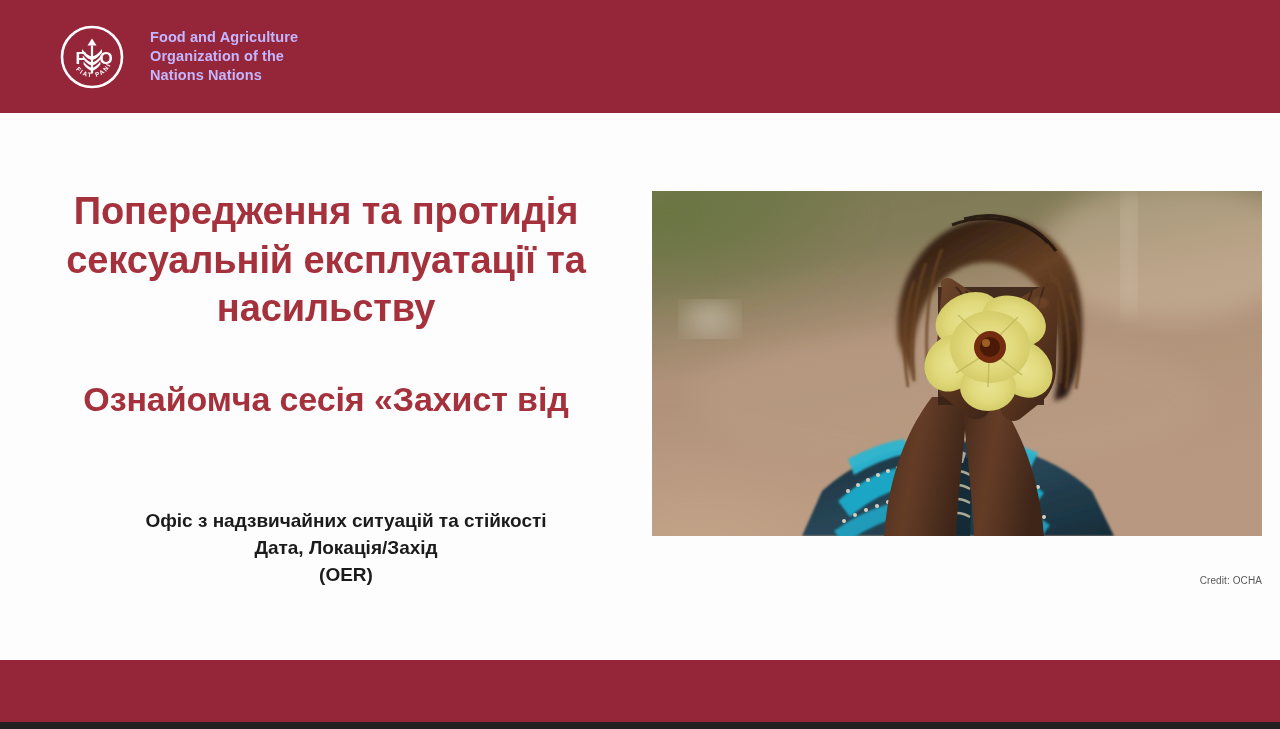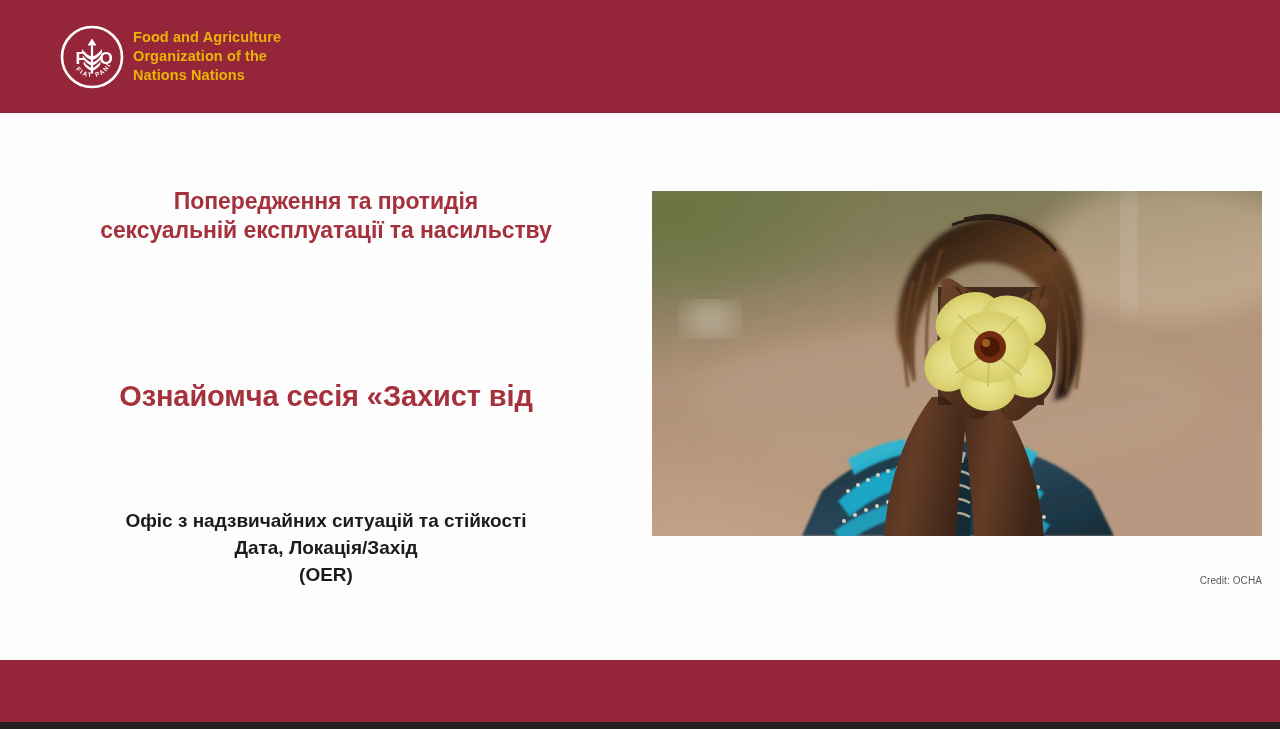--- a/index.html
+++ b/index.html
@@ -34,22 +34,22 @@
     display: flex;
     align-items: center;
     margin-left: 60px;
   }
   .fao-emblem {
     width: 64px;
     height: 64px;
     flex: 0 0 64px;
   }
   .fao-wordmark {
-    margin-left: 9px;
-    color: #eab308;
+    margin-left: 26px;
+    color: #c4b5fd;
     font-size: 14.5px;
     font-weight: bold;
     line-height: 1.33;
     letter-spacing: 0.1px;
     white-space: nowrap;
   }
   .fao-wordmark > div { display: block; }
 
   
   .content {
@@ -69,51 +69,52 @@
     height: 547px;
   }
 
   .title-main {
     position: absolute;
     left: 0;
     top: 74px;
     width: 652px;
     text-align: center;
     color: #a5313c;
-    font-size: 23px;
+    font-size: 38px;
     font-weight: bold;
     line-height: 1.28;
     letter-spacing: -0.1px;
   }
   .title-main .ln { display: block; }
 
   .title-sub {
     position: absolute;
     left: 0;
     top: 265px;
     width: 652px;
     text-align: center;
     color: #a5313c;
-    font-size: 29px;
+    font-size: 34px;
     font-weight: bold;
     line-height: 1.28;
     letter-spacing: -0.1px;
   }
   .title-sub .ln { display: block; }
 
   .title-org {
     position: absolute;
     left: 0;
     top: 394px;
     width: 652px;
     text-align: center;
     color: #1b1b1b;
     font-size: 19px;
     font-weight: bold;
     line-height: 1.43;
+    padding-left: 20px;
   }
   .title-org .ln { display: block; }
 
   
   .photo-frame {
     position: absolute;
     left: 652px;
     top: 78px;
     width: 610px;
     height: 345px;

